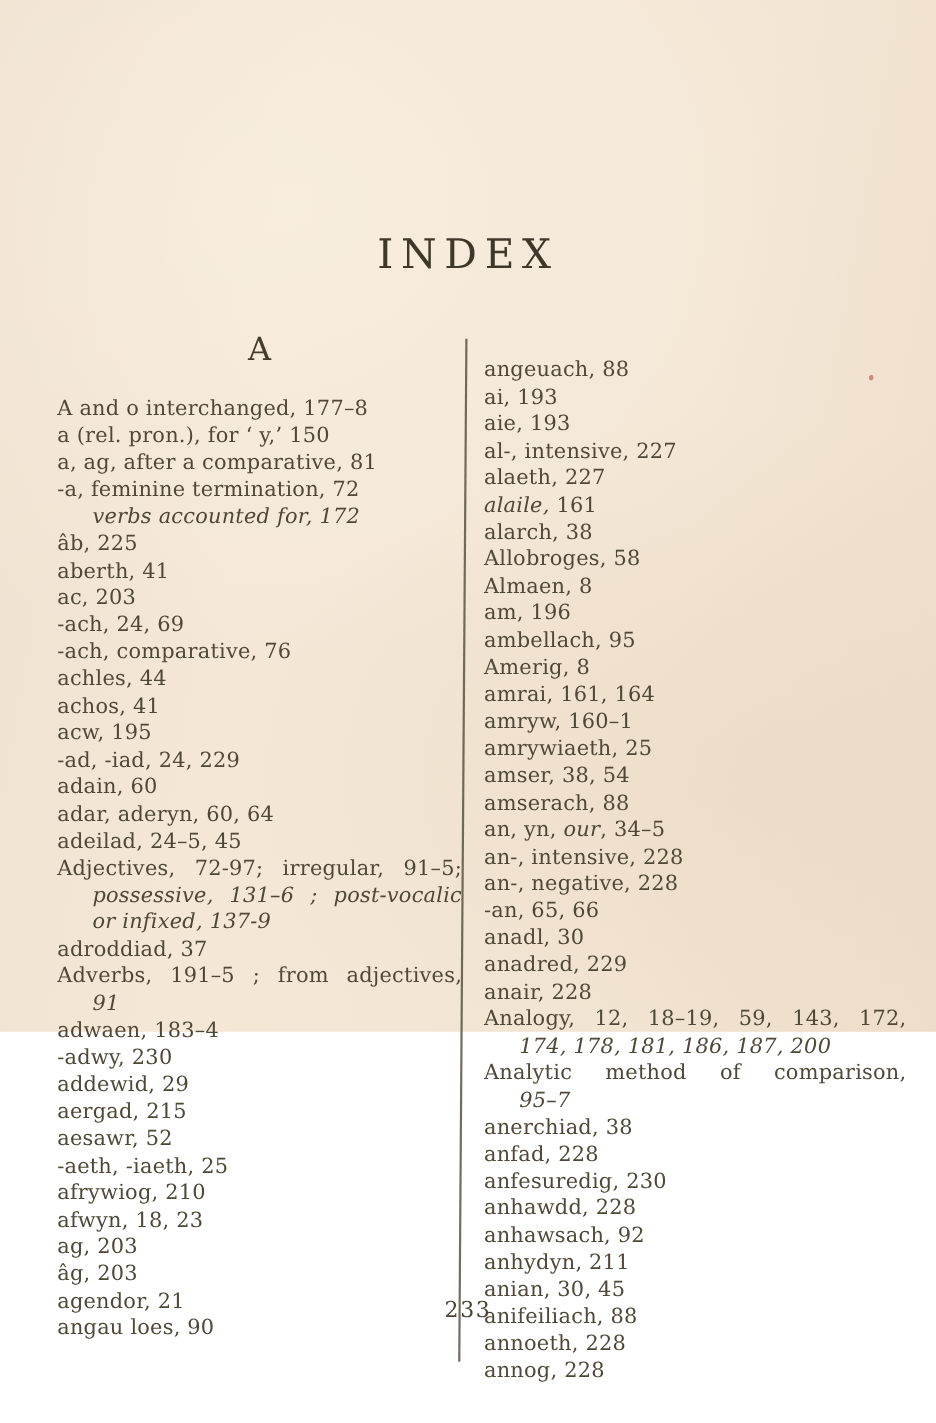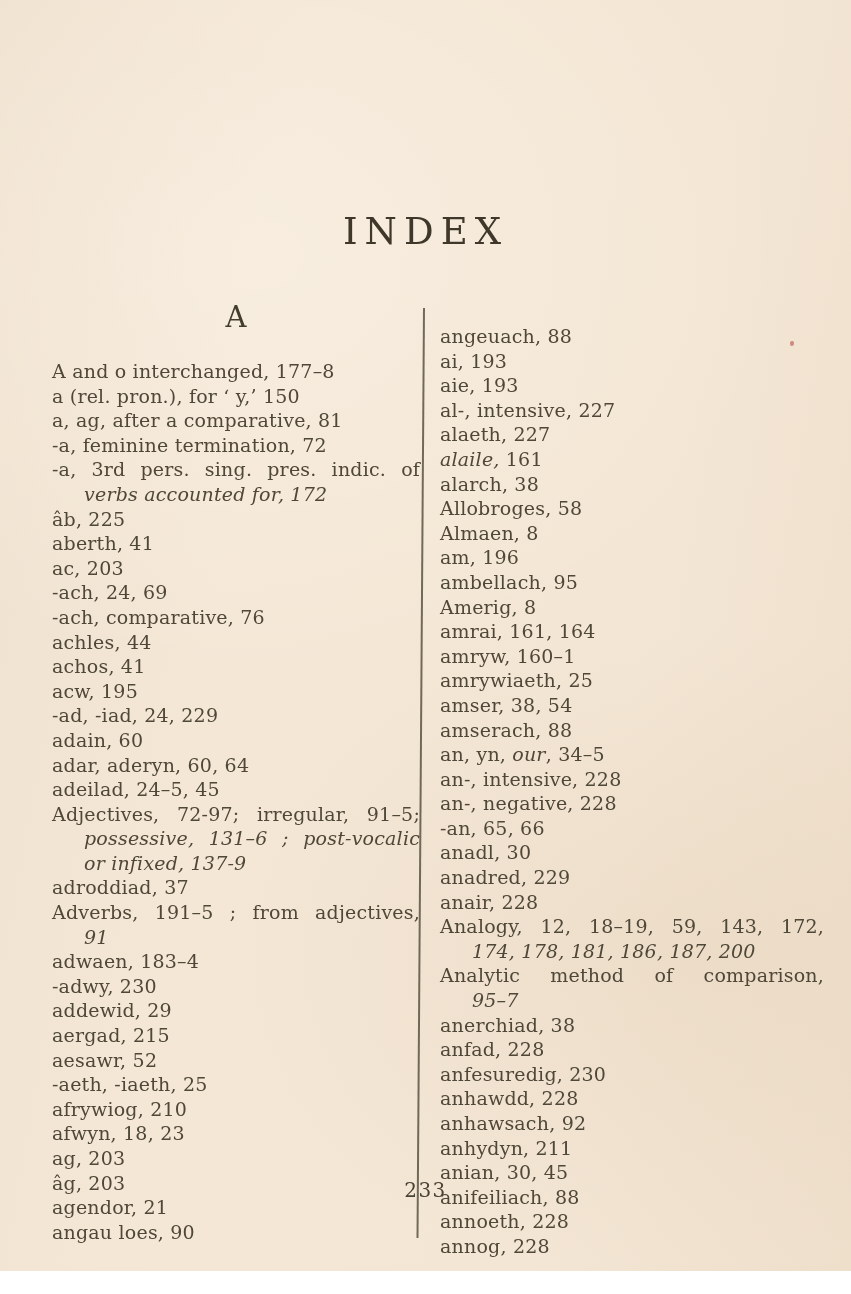--- a/index.html
+++ b/index.html
@@ -3,21 +3,21 @@
 <meta charset="utf-8">
 <style>
   html, body { margin: 0; padding: 0; }
   body {
     width: 851px; height: 1294px;
     font-family: "DejaVu Serif", serif;
     overflow: hidden;
   }
   .page {
     position: relative;
-    width: 851px; height: 1271px;
+    width: 851px; height: 938px;
     background:
       radial-gradient(ellipse 900px 700px at 30% 20%, rgba(255,250,240,0.35), rgba(255,250,240,0) 60%),
       radial-gradient(ellipse 700px 500px at 80% 75%, rgba(226,207,182,0.35), rgba(226,207,182,0) 65%),
       linear-gradient(100deg, #efe1cf 0%, #f4e7d6 30%, #f3e6d4 70%, #eedfcb 100%);
     color: #4f4737;
   }
   .page-title {
     position: absolute;
     top: 210px; left: 0; right: 0;
     text-align: center;
@@ -87,21 +87,20 @@
         <div class="entry">
           <div class="line"><span>a (rel. pron.), for ‘ y,’ 150</span></div>
         </div>
         <div class="entry">
           <div class="line"><span>a, ag, after a comparative, 81</span></div>
         </div>
         <div class="entry">
           <div class="line"><span>-a, feminine termination, 72</span></div>
         </div>
         <div class="entry">
-          <div class="line just"><span>-a, 3rd pers. sing. pres. indic. of</span></div>
           <div class="line cont"><span>verbs accounted for, 172</span></div>
         </div>
         <div class="entry">
           <div class="line"><span>âb, 225</span></div>
         </div>
         <div class="entry">
           <div class="line"><span>aberth, 41</span></div>
         </div>
         <div class="entry">
           <div class="line"><span>ac, 203</span></div>

